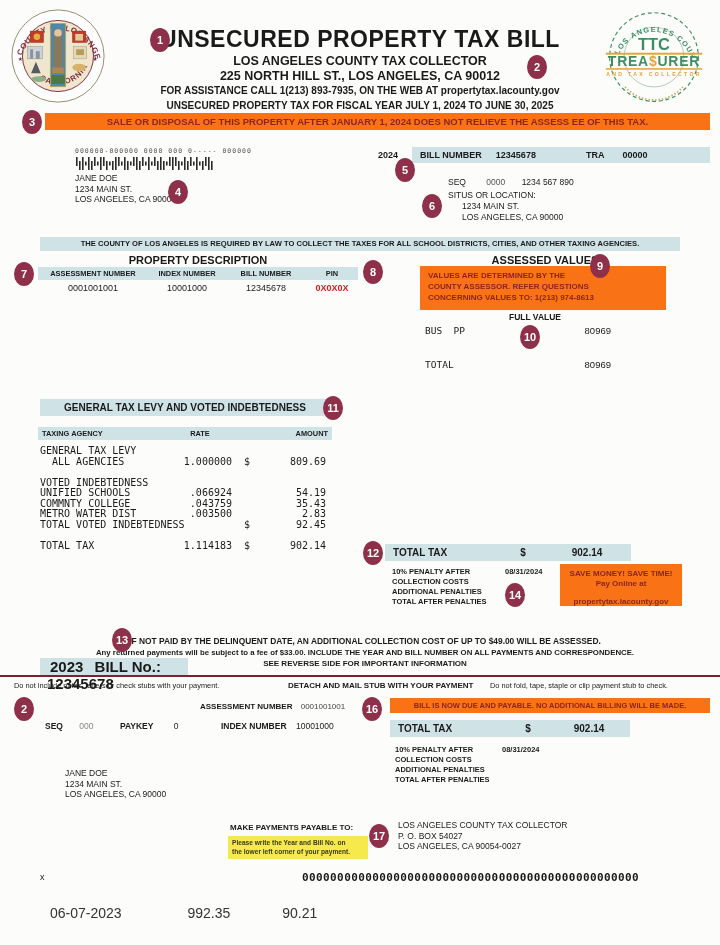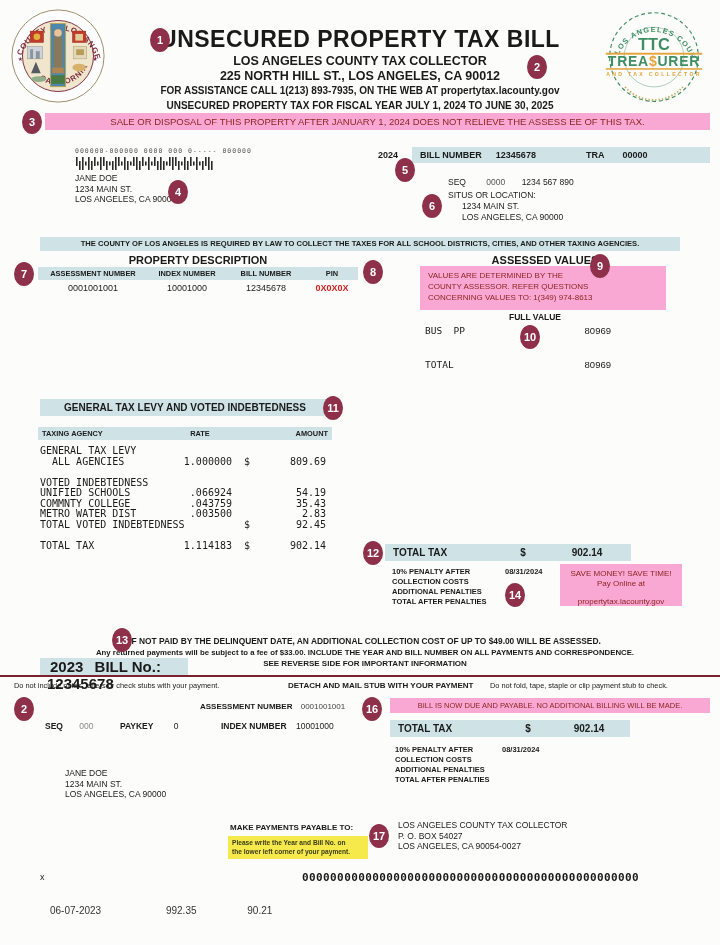--- a/index.html
+++ b/index.html
@@ -10,21 +10,21 @@
   }
   .abs{position:absolute;}
   .b{font-weight:bold;}
   .ctr{text-align:center;}
   .badge{
     position:absolute;width:20px;height:24px;border-radius:50%;
     background:#8e3049;color:#fff;font-weight:bold;font-size:11px;
     display:flex;align-items:center;justify-content:center;z-index:5;
   }
   .bluebar{background:#cfe3e7;}
-  .orange{background:#f9a8d4;color:#8c2420;font-weight:normal;}
+  .orange{background:#f97316;color:#8c2420;font-weight:bold;}
   .mono{font-family:"DejaVu Sans Mono",monospace;white-space:pre;}
   .levyrow{display:flex;font-family:"DejaVu Sans Mono",monospace;font-size:10px;line-height:10.5px;white-space:pre;}
   .levyrow .c1{width:120px;flex:none;}
   .levyrow .c2{width:72px;flex:none;text-align:right;}
   .levyrow .c3{width:30px;flex:none;text-align:center;}
   .levyrow .c4{width:64px;flex:none;text-align:right;}
   .ptc{display:inline-block;text-align:center;}
   .totalbar{display:flex;align-items:center;font-size:10px;font-weight:bold;}
   .totalbar .tl{width:110px;padding-left:8px;}
   .totalbar .tc{width:40px;text-align:center;}
@@ -176,21 +176,21 @@
     <span class="ptc" style="width:110px;">ASSESSMENT NUMBER</span><span class="ptc" style="width:78px;">INDEX NUMBER</span><span class="ptc" style="width:80px;">BILL NUMBER</span><span class="ptc" style="width:52px;">PIN</span>
   </div>
   <div class="abs" style="left:38px;top:283px;width:320px;font-size:9px;">
     <span class="ptc" style="width:110px;">0001001001</span><span class="ptc" style="width:78px;">10001000</span><span class="ptc" style="width:80px;">12345678</span><span class="ptc b" style="width:52px;color:#d02020;">0X0X0X</span>
   </div>
 
   <div class="abs ctr b" style="left:455px;top:254px;width:180px;font-size:11px;">ASSESSED VALUES</div>
   <div class="abs orange" style="left:420px;top:266px;width:246px;height:44px;font-size:8px;line-height:11px;padding:4px 0 0 8px;box-sizing:border-box;">
     <div>VALUES ARE DETERMINED BY THE</div>
     <div>COUNTY ASSESSOR. REFER QUESTIONS</div>
-    <div>CONCERNING VALUES TO: 1(349) 974-8613</div>
+    <div>CONCERNING VALUES TO: 1(213) 974-8613</div>
   </div>
   <div class="abs ctr b" style="left:490px;top:312px;width:90px;font-size:8.5px;">FULL VALUE</div>
   <div class="abs" style="left:425px;top:325px;width:186px;display:flex;font-size:9.5px;">
     <span class="mono">BUS  PP</span>
     <span style="margin-left:auto;">80969</span>
   </div>
   <div class="abs" style="left:425px;top:359px;width:186px;display:flex;font-size:9.5px;gap:9px;">
     <span class="mono">TOTAL</span>
     <span style="margin-left:auto;">80969</span>
   </div>
@@ -287,21 +287,21 @@
   </div>
   <div class="abs addr" style="left:398px;top:820px;">
     <div>LOS ANGELES COUNTY TAX COLLECTOR</div>
     <div>P. O. BOX 54027</div>
     <div>LOS ANGELES, CA 90054-0027</div>
   </div>
 
   <div class="abs" style="left:40px;top:872px;font-size:9px;">x</div>
   <div class="abs mono b" style="left:302px;top:871px;font-size:11px;letter-spacing:0.4px;">000000000000000000000000000000000000000000000000</div>
 
-  <div class="abs" style="left:50px;top:905px;font-size:10px;color:#333;">
+  <div class="abs" style="left:50px;top:905px;font-size:14px;color:#333;">
     <span>06-07-2023</span>
     <span style="padding-left:62px;">992.35</span>
     <span style="padding-left:48px;">90.21</span>
   </div>
 
   <div class="badge" style="left:150px;top:28px;">1</div>
   <div class="badge" style="left:527px;top:55px;">2</div>
   <div class="badge" style="left:22px;top:110px;">3</div>
   <div class="badge" style="left:168px;top:180px;">4</div>
   <div class="badge" style="left:395px;top:158px;">5</div>

